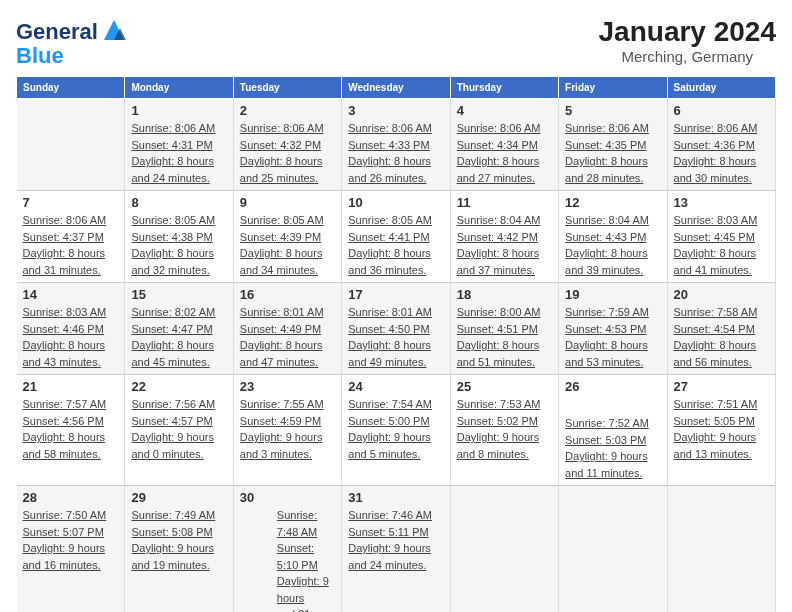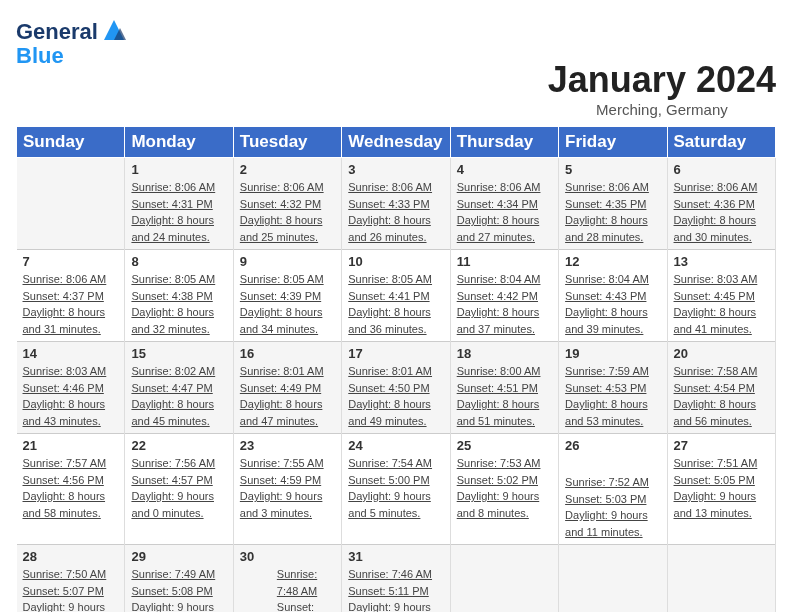--- a/index.html
+++ b/index.html
@@ -28,40 +28,39 @@
     }
     .logo-icon {
       width: 28px;
       height: 28px;
       margin-left: 2px;
     }
     .title-block {
       text-align: right;
     }
     .month-title {
-      font-size: 36px;
+      font-size: 28px;
       font-weight: bold;
       color: #222;
-      margin-top: 43px;
     }
     .location {
       font-size: 15px;
       color: #555;
       text-align: center;
     }
     table {
       width: 100%;
       border-collapse: collapse;
     }
     thead tr {
       background-color: #3a6cc8;
     }
     thead th {
       color: #fff;
-      font-size: 17px;
+      font-size: 10px;
       font-weight: bold;
       padding: 5px 6px;
       text-align: left;
       border: 1px solid #fff;
     }
     tbody tr {
       border-bottom: 1px solid #ccc;
     }
     tbody td {
       vertical-align: top;

